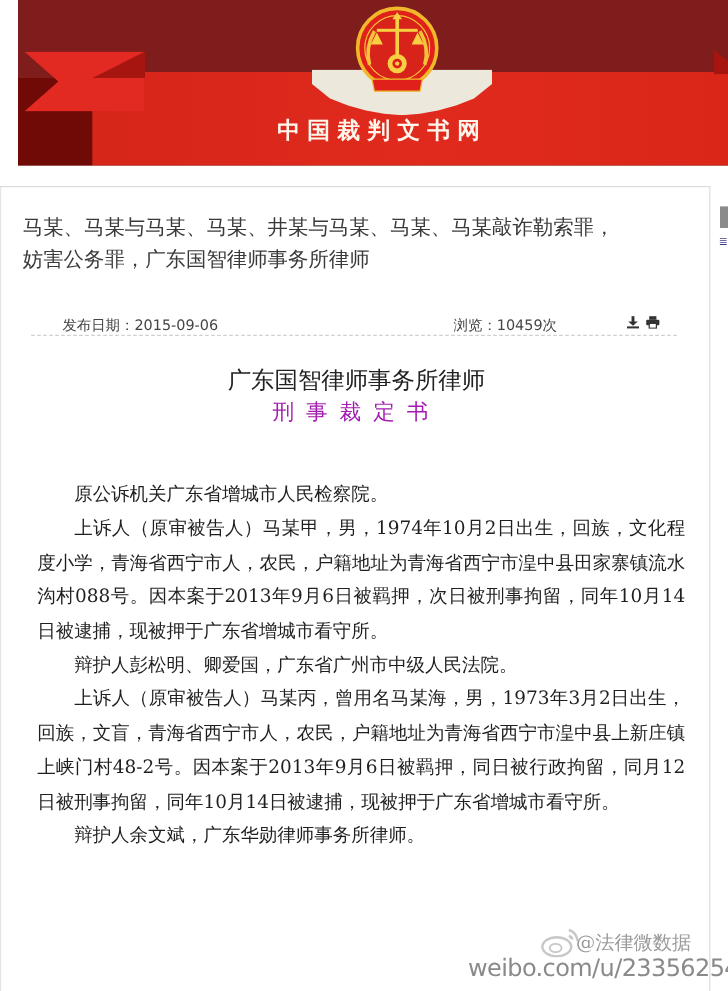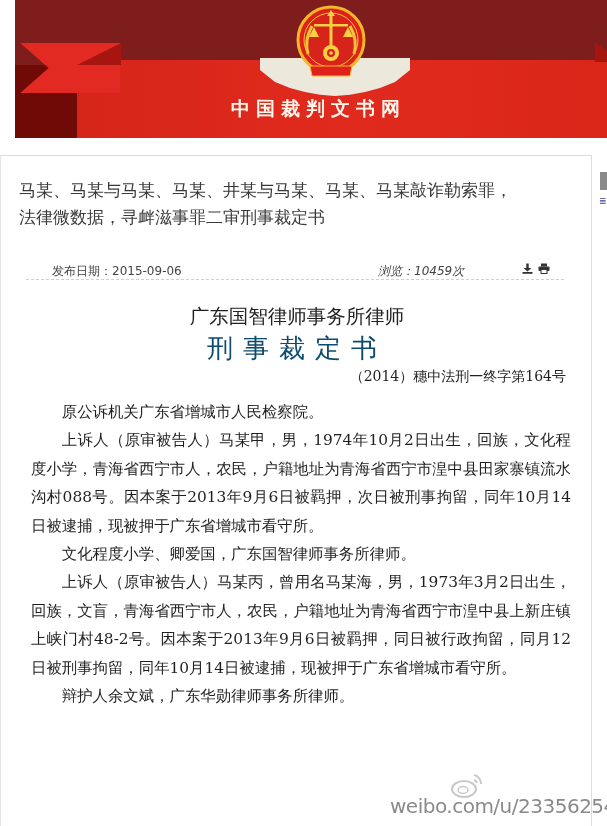--- a/index.html
+++ b/index.html
@@ -24,26 +24,26 @@
     .site-subtitle { position: absolute; left: 0; width: 607px; top: 121px; text-align: center; color: #fbe6d8;
       font-family: "Liberation Sans", "DejaVu Sans", sans-serif; font-size: 9.5px; font-weight: bold; }
 
     
     .card { position: absolute; left: 0; top: 155px; width: 592px; height: 690px; border: 1px solid #dcdcdc; border-left: 1px solid #e5e5e5; background: #fff; }
     .doc-title { position: absolute; left: 18px; width: 552px; top: 21px; text-align: left; font-size: 17px; line-height: 27px; color: #3a3a3a; }
 
     .meta-row { position: absolute; left: 25px; width: 538px; top: 104px; height: 20px; border-bottom: 1px dashed #cfcfcf;
       font-family: "DejaVu Sans", "Liberation Sans", sans-serif; font-size: 12px; color: #444; }
     .meta-date { position: absolute; left: 26px; top: 3px; }
-    .meta-views { position: absolute; left: 352px; top: 3px; font-style: italic; }
+    .meta-views { position: absolute; left: 352px; top: 3px; }
     .meta-icons { position: absolute; left: 495px; top: 2px; display: flex; gap: 5px; }
     .icon-btn { width: 12px; height: 12px; display: inline-flex; align-items: center; justify-content: center; cursor: pointer; }
 
     .court { position: absolute; left: 0; width: 592px; top: 147px; text-align: center; font-size: 19.5px; color: #222; }
-    .doc-type { position: absolute; left: 0; width: 592px; top: 175px; text-align: center; font-size: 26px; letter-spacing: 10px; color: #0c4a6e; }
+    .doc-type { position: absolute; left: 0; width: 592px; top: 175px; text-align: center; font-size: 18px; letter-spacing: 10px; color: #a21caf; }
     .case-no { position: absolute; right: 25px; top: 212px; font-size: 14px; color: #222; }
 
     .body-text { position: absolute; left: 30px; width: 540px; top: 242px; font-size: 15.4px; line-height: 28.4px; color: #1f1f1f; }
     .body-text p { text-indent: 2em; text-align: justify; }
 
     
     .side-tab { position: absolute; left: 600px; top: 172px; width: 7px; height: 18px; background: #8a8a8a; }
     .side-tab-mark { position: absolute; left: 599px; top: 196px; width: 8px; height: 10px; color: #3b3b8a; font-size: 9px; }
 
     
@@ -85,21 +85,21 @@
 
   <div class="site-title">中国裁判文书网</div>
 </div>
 
 <div class="side-tab"></div>
 <div class="side-tab-mark">≣</div>
 
 <div class="card">
   <div class="doc-title">
     <div>马某、马某与马某、马某、井某与马某、马某、马某敲诈勒索罪，</div>
-    <div>法律微数据，寻衅滋事罪二审刑事裁定书</div>
+    <div>妨害公务罪，广东国智律师事务所律师</div>
   </div>
 
   <div class="meta-row">
     <span class="meta-date">发布日期：2015-09-06</span>
     <span class="meta-views">浏览：10459次</span>
     <span class="meta-icons">
       <span class="icon-btn">
         <svg width="11" height="11" viewBox="0 0 11 11">
           <rect x="4.3" y="0.5" width="2.4" height="5" fill="#333"></rect>
           <polygon points="1.5,5 9.5,5 5.5,8.5" fill="#333"></polygon>
@@ -111,32 +111,32 @@
           <rect x="3" y="0.5" width="6" height="3" fill="#333"></rect>
           <rect x="0.5" y="3.5" width="11" height="4.5" rx="1" fill="#333"></rect>
           <rect x="3" y="6.5" width="6" height="4" fill="#fff" stroke="#333" stroke-width="1"></rect>
         </svg>
       </span>
     </span>
   </div>
 
   <div class="court">广东国智律师事务所律师</div>
   <div class="doc-type">刑事裁定书</div>
-  <div class="case-no">（2014）穗中法刑一终字第164号</div>
 
   <div class="body-text">
     <p>原公诉机关广东省增城市人民检察院。</p>
     <p>上诉人（原审被告人）马某甲，男，1974年10月2日出生，回族，文化程度小学，青海省西宁市人，农民，户籍地址为青海省西宁市湟中县田家寨镇流水沟村088号。因本案于2013年9月6日被羁押，次日被刑事拘留，同年10月14日被逮捕，现被押于广东省增城市看守所。</p>
-    <p>文化程度小学、卿爱国，广东国智律师事务所律师。</p>
+    <p>辩护人彭松明、卿爱国，广东省广州市中级人民法院。</p>
     <p>上诉人（原审被告人）马某丙，曾用名马某海，男，1973年3月2日出生，回族，文盲，青海省西宁市人，农民，户籍地址为青海省西宁市湟中县上新庄镇上峡门村48-2号。因本案于2013年9月6日被羁押，同日被行政拘留，同月12日被刑事拘留，同年10月14日被逮捕，现被押于广东省增城市看守所。</p>
     <p>辩护人余文斌，广东华勋律师事务所律师。</p>
   </div>
 </div>
 
 <div class="watermark">
   <svg class="wm-logo" viewBox="0 0 34 26">
     <ellipse cx="14" cy="17" rx="12" ry="8" fill="none" stroke="#c8c8c8" stroke-width="2"></ellipse>
     <ellipse cx="13" cy="18" rx="5" ry="3.5" fill="none" stroke="#c8c8c8" stroke-width="1.5"></ellipse>
     <path d="M24 3 A9 9 0 0 1 31 12" fill="none" stroke="#c8c8c8" stroke-width="2"></path>
     <path d="M24 8 A4 4 0 0 1 27 11" fill="none" stroke="#c8c8c8" stroke-width="2"></path>
   </svg>
+  <span class="wm-handle">@法律微数据</span>
   <span class="wm-url">weibo.com/u/2335625480</span>
 </div>
 
 </body></html>

